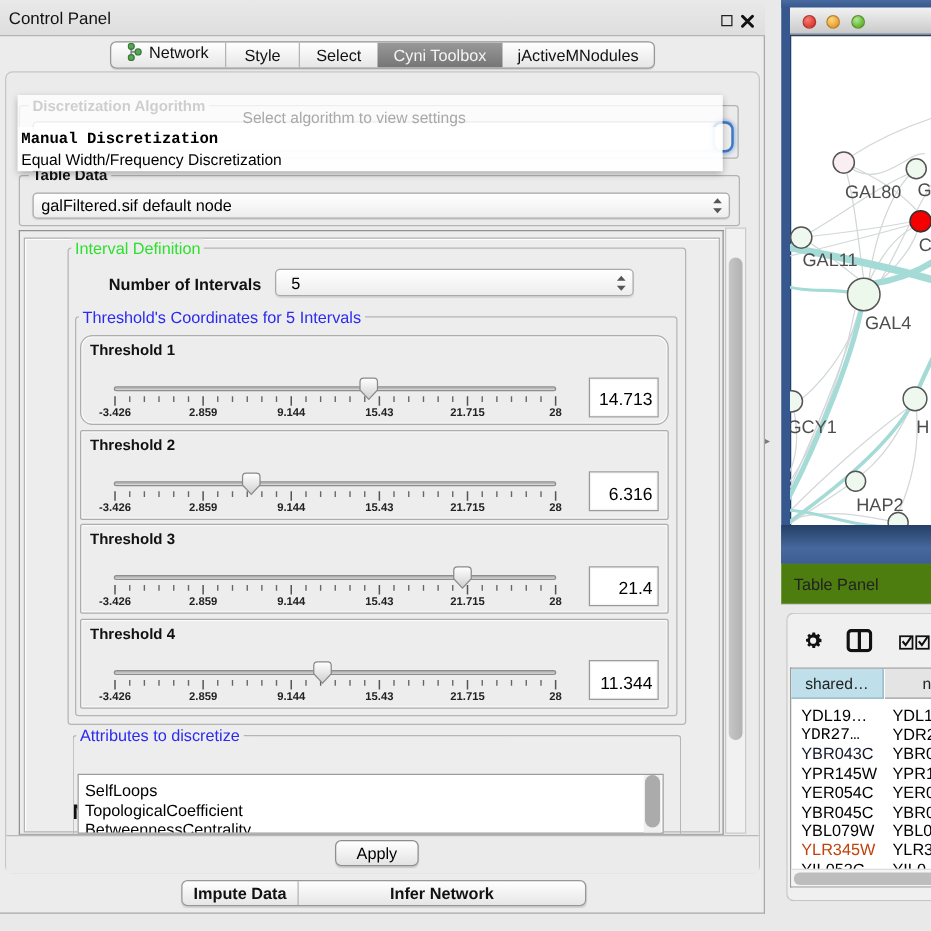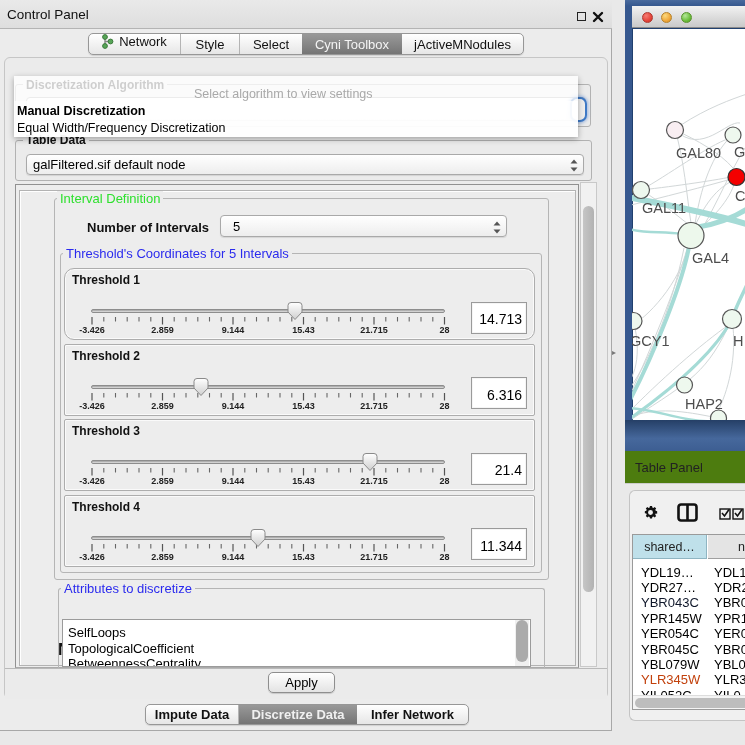--- a/index.html
+++ b/index.html
@@ -45,21 +45,21 @@
         <path d="M5 12.5 L1.5 8.5 H8.5 Z" fill="#555"></path>
       </svg></div>
 
   <div class="abs" style="left:570px;top:96.5px;width:17px;height:25px;border:2.5px solid #3e79c5;border-radius:7px;background:#eeeeee;box-shadow:0 0 3px 1.5px rgba(90,140,215,0.45);"></div>
 
   <div class="abs" style="left:14px;top:76px;width:564px;height:61px;box-shadow:0 2px 6px rgba(0,0,0,0.32);z-index:5;">
     <div style="position:absolute;left:0;top:0;width:564px;height:25px;background:rgba(255,255,255,0.78);"></div>
     <div style="position:absolute;left:0;top:25px;width:564px;height:36px;background:rgba(255,255,255,0.95);"></div>
   </div>
   <div class="abs" style="left:194px;top:87px;font-size:12.5px;color:#a9a9a9;z-index:6;">Select algorithm to view settings</div>
-  <div class="abs" style="left:17px;top:104px;font-size:12.5px;font-weight:bold;color:#000;z-index:6;">Manual Discretization</div>
+  <div class="abs" style="left:17px;top:104px;font-size:12.5px;font-weight:bold;color:#000;z-index:6;font-family:Liberation Mono, monospace;">Manual Discretization</div>
   <div class="abs" style="left:17px;top:121px;font-size:12.5px;color:#000;z-index:6;">Equal Width/Frequency Discretization</div>
 
   <div class="abs" style="left:15px;top:140px;width:577px;height:41px;border:1px solid #b2b2b2;border-radius:3px;"></div>
   <div class="abs" style="left:23px;top:133px;padding:0 3px;background:#ebebeb;font-size:12px;font-weight:bold;color:#111;">Table Data</div>
   <div class="abs" style="left:26px;top:154px;width:558px;height:21px;border:1px solid #a9a9a9;border-radius:4px;background:linear-gradient(#ffffff,#ededed);box-shadow:0 1px 1px rgba(0,0,0,0.1);"></div>
   <div class="abs" style="left:33px;top:157px;font-size:13px;color:#000;">galFiltered.sif default node</div>
   <div class="abs" style="left:569px;top:158px;"><svg width="10" height="13" viewBox="0 0 10 13">
         <path d="M5 0.5 L8.5 4.5 H1.5 Z" fill="#555"></path>
         <path d="M5 12.5 L1.5 8.5 H8.5 Z" fill="#555"></path>
       </svg></div>
@@ -311,21 +311,20 @@
     <div style="position:absolute;right:1px;top:0;width:14px;height:47px;background:#f0f0f0;"></div>
     <div style="position:absolute;right:2px;top:0px;width:12px;height:42px;background:#ababab;border-radius:6px;"></div>
   </div>
 
   <div class="abs" style="left:5px;top:667.5px;width:602px;height:31px;border-top:1px solid #b9b9b9;background:#ebebeb;"></div>
   <div class="abs" style="left:268px;top:672px;width:67px;height:21px;border:1px solid #8e8e8e;border-radius:5px;background:linear-gradient(#ffffff,#e3e3e3);box-shadow:0 1px 1px rgba(0,0,0,0.15);display:flex;align-items:center;justify-content:center;font-size:13px;color:#000;">Apply</div>
 </div>
 
 <div class="abs" style="left:145px;top:704px;width:324px;height:21px;border:1px solid #979797;border-radius:5px;background:linear-gradient(#ffffff,#e6e6e6);box-shadow:0 1px 1px rgba(0,0,0,0.12);overflow:hidden;display:flex;">
   <div style="width:93px;display:flex;align-items:center;justify-content:center;font-size:13px;font-weight:bold;color:#111;border-right:1px solid #b4b4b4;">Impute Data</div>
-  <div style="width:118px;display:flex;align-items:center;justify-content:center;font-size:13px;font-weight:bold;color:#f0f0f0;background:linear-gradient(#999999,#757575);">Discretize Data</div>
   <div style="flex:1;display:flex;align-items:center;justify-content:center;font-size:13px;font-weight:bold;color:#111;">Infer Network</div>
 </div>
 
 <div class="abs" style="left:612px;top:348px;font-size:8px;color:#777;">▸</div>
 
 <div class="abs" style="left:625px;top:0;width:120px;height:451px;background:#36588f;">
 
   <div class="abs" style="left:0;top:0;width:120px;height:6px;background:linear-gradient(#4a6b9e,#36588f);"></div>
 
   <div class="abs" style="left:7px;top:6px;width:113px;height:22px;background:linear-gradient(#f2f2f2,#c9c9c9);border-bottom:1px solid #8a8a8a;">
@@ -413,21 +412,21 @@
         <rect x="1" y="1" width="10" height="10"></rect>
         <rect x="14" y="1" width="10" height="10"></rect>
         <path d="M3 5 l2.5 3 L10 1.5" stroke-width="1.6"></path>
         <path d="M16 5 l2.5 3 L23 1.5" stroke-width="1.6"></path>
       </g>
     </svg>
 
   <div class="abs" style="left:7px;top:50px;width:113px;height:176px;background:#ffffff;border:1px solid #9a9a9a;border-right:none;overflow:hidden;">
     <div class="abs" style="left:8px;top:29.5px;font-size:13px;color:#000;white-space:nowrap;">YDL19…</div>
     <div class="abs" style="left:81px;top:29.5px;font-size:13px;color:#000;white-space:nowrap;">YDL1</div>
-    <div class="abs" style="left:8px;top:44.9px;font-size:13px;color:#000;white-space:nowrap;">YDR27…</div>
+    <div class="abs" style="left:8px;top:44.9px;font-size:13px;color:#000;white-space:nowrap;font-family:Liberation Mono, monospace;">YDR27…</div>
     <div class="abs" style="left:81px;top:44.9px;font-size:13px;color:#000;white-space:nowrap;">YDR2</div>
     <div class="abs" style="left:8px;top:60.3px;font-size:13px;color:#0f172a;white-space:nowrap;">YBR043C</div>
     <div class="abs" style="left:81px;top:60.3px;font-size:13px;color:#000;white-space:nowrap;">YBR0</div>
     <div class="abs" style="left:8px;top:75.7px;font-size:13px;color:#000;white-space:nowrap;">YPR145W</div>
     <div class="abs" style="left:81px;top:75.7px;font-size:13px;color:#000;white-space:nowrap;">YPR1</div>
     <div class="abs" style="left:8px;top:91.1px;font-size:13px;color:#000;white-space:nowrap;">YER054C</div>
     <div class="abs" style="left:81px;top:91.1px;font-size:13px;color:#000;white-space:nowrap;">YER0</div>
     <div class="abs" style="left:8px;top:106.5px;font-size:13px;color:#000;white-space:nowrap;">YBR045C</div>
     <div class="abs" style="left:81px;top:106.5px;font-size:13px;color:#000;white-space:nowrap;">YBR0</div>
     <div class="abs" style="left:8px;top:121.9px;font-size:13px;color:#000;white-space:nowrap;">YBL079W</div>

